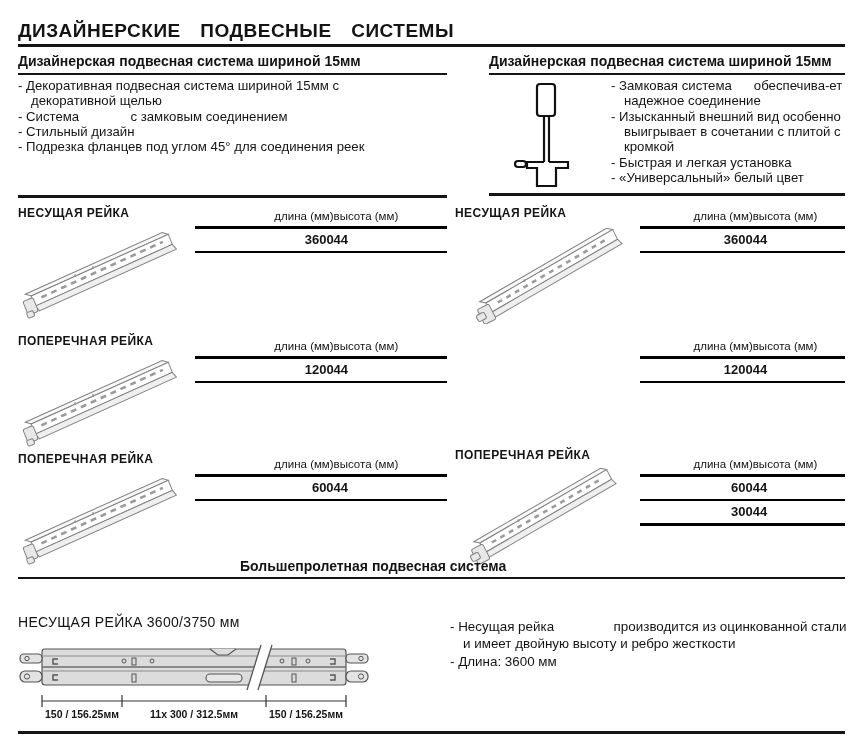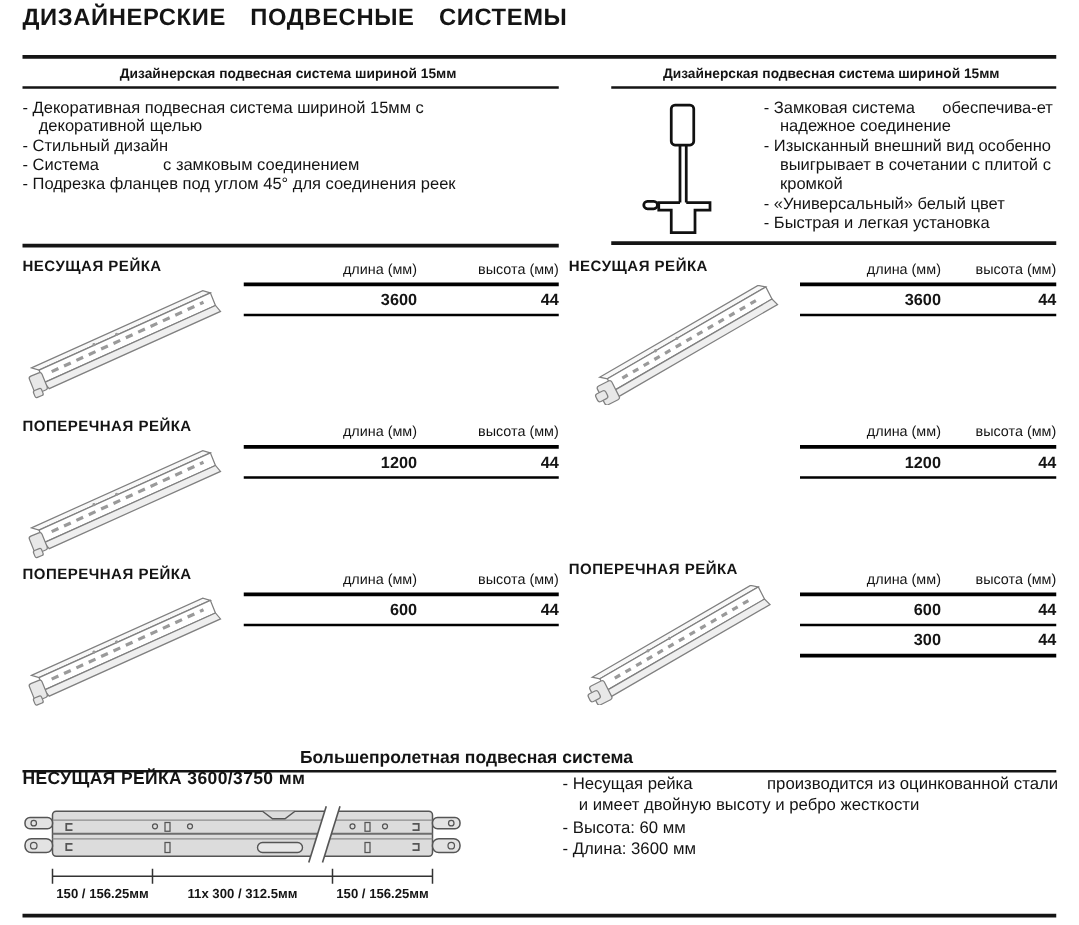--- a/index.html
+++ b/index.html
@@ -7,45 +7,45 @@
   body {
     width:863px; height:740px; position:relative; overflow:hidden;
     font-family:"Liberation Sans", sans-serif; color:#141414;
   }
   .abs { position:absolute; }
   .rule { background:#151515; }
 
   .page-title { font-size:19px; font-weight:bold; letter-spacing:.5px; word-spacing:4px; white-space:nowrap; }
 
   .col-header {
-    font-size:11px; font-weight:bold; text-align:center;
+    font-size:14px; font-weight:bold; text-align:left;
     padding:0 4px 4px 0; border-bottom:2.5px solid #151515; white-space:nowrap;
   }
 
   .intro { display:flex; align-items:flex-start; }
   .profile-box { flex:none; }
   .bullets { flex:1; font-size:13.2px; line-height:1.16; }
   .bullets .bullet { padding-left:13px; text-indent:-13px; }
   .bullets-loose { font-size:13.4px; line-height:1.3; }
   .bullets-loose .bullet { padding-left:13px; text-indent:-13px; }
 
   .sec-heading { font-size:12px; font-weight:bold; letter-spacing:.4px; white-space:nowrap; }
 
   .spec-table { }
   .spec-head { display:flex; font-size:11.5px; padding-bottom:4px; }
   .spec-row  { display:flex; font-size:13px; font-weight:bold; padding:3px 0 4px; }
   .spec-table .c1 { flex:1; text-align:right; }
-  .spec-table .c2 { width:45%; text-align:right; }
+  .spec-table .c2 { width:45%; text-align:left; }
   .rule-thick { height:3px; background:#000; }
   .rule-thin  { height:2px; background:#000; }
   .rule-mid   { height:1.5px; background:#000; }
 
   .bp-header { border-bottom:2.5px solid #151515; padding-bottom:3px; }
   .bp-header .txt { margin-left:222px; font-size:14px; font-weight:bold; }
-  .product-title { font-size:14px; font-weight:bold; letter-spacing:.3px; white-space:nowrap; }
+  .product-title { font-size:14px; font-weight:normal; letter-spacing:.3px; white-space:nowrap; }
 
   svg text { font-family:"Liberation Sans", sans-serif; fill:#141414; }
 </style>
 </head>
 <body>
 
 <svg width="0" height="0" style="position:absolute" aria-hidden="true">
   <symbol id="railA" viewBox="0 0 170 96">
     <g transform="rotate(-22 85 48)">
       <polygon points="6,36 158,30 163,34 11,40" fill="#f8f8f8" stroke="#808080" stroke-width="1"></polygon>
@@ -67,52 +67,52 @@
       <rect x="2" y="44" width="13" height="17" rx="2" fill="#e8e8e8" stroke="#808080" stroke-width="1"></rect>
       <rect x="-2" y="49" width="9" height="7" rx="2" fill="#e8e8e8" stroke="#808080" stroke-width="1"></rect>
       <circle cx="58" cy="39.5" r="1.3" fill="#999"></circle>
       <circle cx="78" cy="38.4" r="1.3" fill="#999"></circle>
     </g>
   </symbol>
 </svg>
 
 <div id="page">
 
-  <div class="abs page-title" style="left:18px; top:4px;">ДИЗАЙНЕРСКИЕ&nbsp; ПОДВЕСНЫЕ&nbsp; СИСТЕМЫ</div>
+  <div class="abs page-title" style="left:18px; top:20px;">ДИЗАЙНЕРСКИЕ&nbsp; ПОДВЕСНЫЕ&nbsp; СИСТЕМЫ</div>
   <div class="abs rule" style="left:18px; top:44px; width:827px; height:3px;"></div>
 
   <div class="abs col-header" style="left:18px; top:53px; width:429px;">Дизайнерская подвесная система шириной 15мм</div>
   <div class="abs col-header" style="left:489px; top:53px; width:356px;">Дизайнерская подвесная система шириной 15мм</div>
 
   <div class="abs intro" style="left:18px; top:78px; width:429px;">
     <div class="bullets" style="padding-right:34px;">
       <div class="bullet">- Декоративная подвесная система шириной 15мм с декоративной щелью</div>
+      <div class="bullet">- Система&nbsp;&nbsp;&nbsp;&nbsp;&nbsp;&nbsp;&nbsp;&nbsp;&nbsp;&nbsp;&nbsp;&nbsp;&nbsp;&nbsp;с замковым соединением</div>
       <div class="bullet">- Стильный дизайн</div>
-      <div class="bullet">- Система&nbsp;&nbsp;&nbsp;&nbsp;&nbsp;&nbsp;&nbsp;&nbsp;&nbsp;&nbsp;&nbsp;&nbsp;&nbsp;&nbsp;с замковым соединением</div>
       <div class="bullet">- Подрезка фланцев под углом 45° для соединения реек</div>
     </div>
   </div>
 
   <div class="abs intro" style="left:489px; top:78px; width:356px;">
     <div class="profile-box" style="width:122px;">
       <svg width="110" height="116" viewBox="0 0 110 116">
         <g fill="none" stroke="#111" stroke-width="2.2">
           <rect x="48" y="6" width="18" height="32" rx="3"></rect>
           <line x1="55" y1="38" x2="55" y2="84"></line>
           <line x1="60" y1="38" x2="60" y2="84"></line>
           <path d="M55,84 L38,84 L38,90 L48,90 L48,108 L67,108 L67,90 L79,90 L79,84 L60,84"></path>
           <rect x="26" y="83" width="11" height="6" rx="3"></rect>
         </g>
       </svg>
     </div>
     <div class="bullets">
       <div class="bullet">- Замковая система&nbsp;&nbsp;&nbsp;&nbsp;&nbsp;&nbsp;обеспечива-ет надежное соединение</div>
       <div class="bullet">- Изысканный внешний вид особенно выигрывает в сочетании с плитой с кромкой</div>
+      <div class="bullet">- Быстрая и легкая установка</div>
       <div class="bullet">- «Универсальный» белый цвет</div>
-      <div class="bullet">- Быстрая и легкая установка</div>
     </div>
   </div>
 
   <div class="abs rule" style="left:18px; top:195px; width:429px; height:2.5px;"></div>
   <div class="abs rule" style="left:489px; top:193px; width:356px; height:2.5px;"></div>
 
   <div class="abs sec-heading" style="left:18px; top:206px;">НЕСУЩАЯ РЕЙКА</div>
   <div class="abs" style="left:18px; top:228px;">
     <svg width="168" height="96">
         <use href="#railA"></use>
@@ -218,21 +218,21 @@
       <div class="c2">44</div>
     </div>
     <div class="rule-mid"></div>
     <div class="spec-row">
       <div class="c1">300</div>
       <div class="c2">44</div>
     </div>
     <div class="rule-thick"></div>
   </div>
 
-  <div class="abs bp-header" style="left:18px; top:597px; width:827px;">
+  <div class="abs bp-header" style="left:18px; top:558px; width:827px;">
     <div class="txt">Большепролетная подвесная система</div>
   </div>
 
   <div class="abs product-title" style="left:18px; top:614px;">НЕСУЩАЯ РЕЙКА 3600/3750 мм</div>
 
   <div class="abs" style="left:14px; top:640px;">
     <svg width="360" height="85" viewBox="0 0 360 85">
 
       <rect x="28" y="9" width="304" height="36" rx="3" fill="#dcdcdc" stroke="#555" stroke-width="1.2"></rect>
       <line x1="28" y1="16" x2="332" y2="16" stroke="#8c8c8c" stroke-width="1"></line>
@@ -278,19 +278,18 @@
         <line x1="332" y1="55" x2="332" y2="67"></line>
       </g>
       <text x="68" y="78" font-size="10.5" font-weight="bold" text-anchor="middle">150 / 156.25мм</text>
       <text x="180" y="78" font-size="10.5" font-weight="bold" text-anchor="middle">11x 300 / 312.5мм</text>
       <text x="292" y="78" font-size="10.5" font-weight="bold" text-anchor="middle">150 / 156.25мм</text>
     </svg>
   </div>
 
   <div class="abs bullets-loose" style="left:450px; top:618px; width:400px;">
     <div class="bullet">- Несущая рейка&nbsp;&nbsp;&nbsp;&nbsp;&nbsp;&nbsp;&nbsp;&nbsp;&nbsp;&nbsp;&nbsp;&nbsp;&nbsp;&nbsp;&nbsp;&nbsp;производится из оцинкованной стали и имеет двойную высоту и ребро жесткости</div>
-    <div class="bullet">- Высота: 60 мм</div>
     <div class="bullet">- Длина: 3600 мм</div>
   </div>
 
   <div class="abs rule" style="left:18px; top:731px; width:827px; height:2.5px;"></div>
 
 </div>
 
 </body></html>

